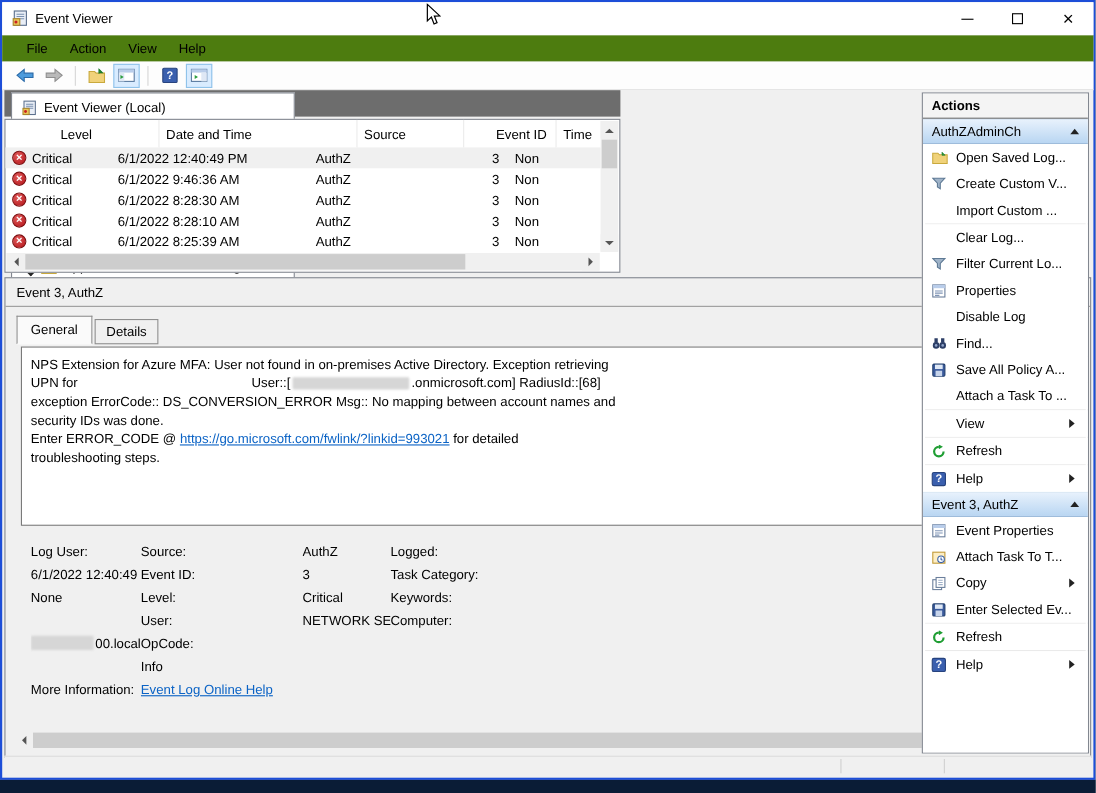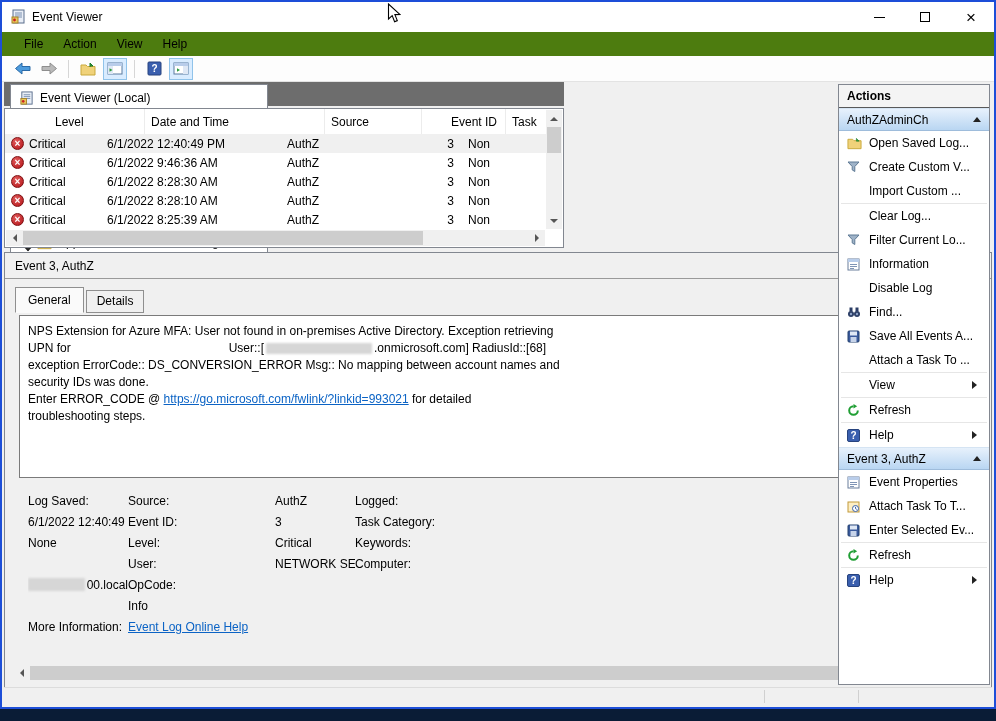--- a/index.html
+++ b/index.html
@@ -468,21 +468,21 @@
           <span class="list-title">AuthZAdminCh</span>
           <span class="list-sub">Number of events: 953</span>
         </div>
 
         <div class="event-table">
           <div class="thead" style="margin-right:17px;">
             <div class="th c1">Level</div>
             <div class="th c2">Date and Time</div>
             <div class="th c3">Source</div>
             <div class="th c4">Event ID</div>
-            <div class="th c5">Task</div>
+            <div class="th c5">Time</div>
           </div>
 
           <div style="margin-right:17px;">
             <div class="tr selrow">
               <div class="td c1">
                   <span class="crit"></span>
                   <span>Critical</span>
                 </div>
               <div class="td c2">6/1/2022 12:40:49 PM</div>
               <div class="td c3">AuthZ</div>
@@ -563,21 +563,21 @@
           <div class="desc-box">
             <div><span>NPS Extension for Azure MFA: User not found in on-premises Active Directory. Exception retrieving</span></div>
             <div><span>UPN for</span><span class="l2gap"></span><span>User::[</span><span class="redact redact-user"></span><span>.onmicrosoft.com] RadiusId::[68]</span></div>
             <div><span>exception ErrorCode:: DS_CONVERSION_ERROR Msg:: No mapping between account names and</span></div>
             <div><span>security IDs was done.</span></div>
             <div><span> Enter ERROR_CODE @ </span><span class="link">https://go.microsoft.com/fwlink/?linkid=993021</span><span> for detailed</span></div>
             <div><span>troubleshooting steps.</span></div>
           </div>
 
           <div class="fields">
-            <div>Log Saved:</div>
+            <div>Log User:</div>
 
             <div>Source:</div>
             <div>AuthZ</div>
             <div>Logged:</div>
             <div>6/1/2022 12:40:49 PM</div>
 
             <div>Event ID:</div>
             <div>3</div>
             <div>Task Category:</div>
             <div>None</div>
@@ -659,21 +659,21 @@
           <span class="alabel">Filter Current Lo...</span>
         </div>
         <div class="al">
           <span class="aic">
               <svg width="13" height="13" viewBox="0 0 13 13">
                 <rect x="1" y="1" width="11" height="11" fill="#fff" stroke="#6b7f9c"></rect>
                 <rect x="1" y="1" width="11" height="3" fill="#b9cdea"></rect>
                 <path d="M3 6.5h7M3 8.5h7M3 10.5h4" stroke="#7f94b5"></path>
               </svg>
             </span>
-          <span class="alabel">Information</span>
+          <span class="alabel">Properties</span>
         </div>
         <div class="al">
           <span class="aic"></span>
           <span class="alabel">Disable Log</span>
         </div>
         <div class="al">
           <span class="aic">
               <svg width="14" height="12" viewBox="0 0 14 12">
                 <rect x="2.5" y="1.5" width="3" height="4" fill="#2c3e66"></rect>
                 <rect x="8.5" y="1.5" width="3" height="4" fill="#2c3e66"></rect>
@@ -686,21 +686,21 @@
           <span class="alabel">Find...</span>
         </div>
         <div class="al">
           <span class="aic">
               <svg width="13" height="13" viewBox="0 0 13 13">
                 <rect x="1" y="1" width="11" height="11" rx="1" fill="#3a5a9c" stroke="#23406e"></rect>
                 <rect x="3" y="1.5" width="7" height="4" fill="#dfe8f5"></rect>
                 <rect x="3.5" y="7" width="6" height="5" fill="#c7d4ea"></rect>
               </svg>
             </span>
-          <span class="alabel">Save All Events A...</span>
+          <span class="alabel">Save All Policy A...</span>
         </div>
         <div class="al">
           <span class="aic"></span>
           <span class="alabel">Attach a Task To ...</span>
         </div>
         <div class="adiv"></div>
         <div class="al">
           <span class="aic"></span>
           <span class="alabel">View</span>
           <span class="subarrow"></span>
@@ -741,20 +741,31 @@
         </div>
         <div class="al">
           <span class="aic">
               <svg width="13" height="13" viewBox="0 0 13 13">
                 <rect x="1" y="2" width="11" height="10" fill="#fdeec4" stroke="#c29a3a"></rect>
                 <circle cx="8.5" cy="8.5" r="3" fill="#fff" stroke="#3a62a8"></circle>
                 <path d="M8.5 6.8 v1.8 l1.3.8" stroke="#3a62a8" fill="none"></path>
               </svg>
             </span>
           <span class="alabel">Attach Task To T...</span>
+        </div>
+        <div class="al">
+          <span class="aic">
+              <svg width="13" height="13" viewBox="0 0 13 13">
+                <rect x="1" y="3" width="8" height="9" fill="#fff" stroke="#6b7f9c"></rect>
+                <rect x="4" y="1" width="8" height="9" fill="#fff" stroke="#6b7f9c"></rect>
+                <path d="M6 3.5h4M6 5.5h4M6 7.5h4" stroke="#9fb0c8"></path>
+              </svg>
+            </span>
+          <span class="alabel">Copy</span>
+          <span class="subarrow"></span>
         </div>
         <div class="al">
           <span class="aic">
               <svg width="13" height="13" viewBox="0 0 13 13">
                 <rect x="1" y="1" width="11" height="11" rx="1" fill="#3a5a9c" stroke="#23406e"></rect>
                 <rect x="3" y="1.5" width="7" height="4" fill="#dfe8f5"></rect>
                 <rect x="3.5" y="7" width="6" height="5" fill="#c7d4ea"></rect>
               </svg>
             </span>
           <span class="alabel">Enter Selected Ev...</span>

